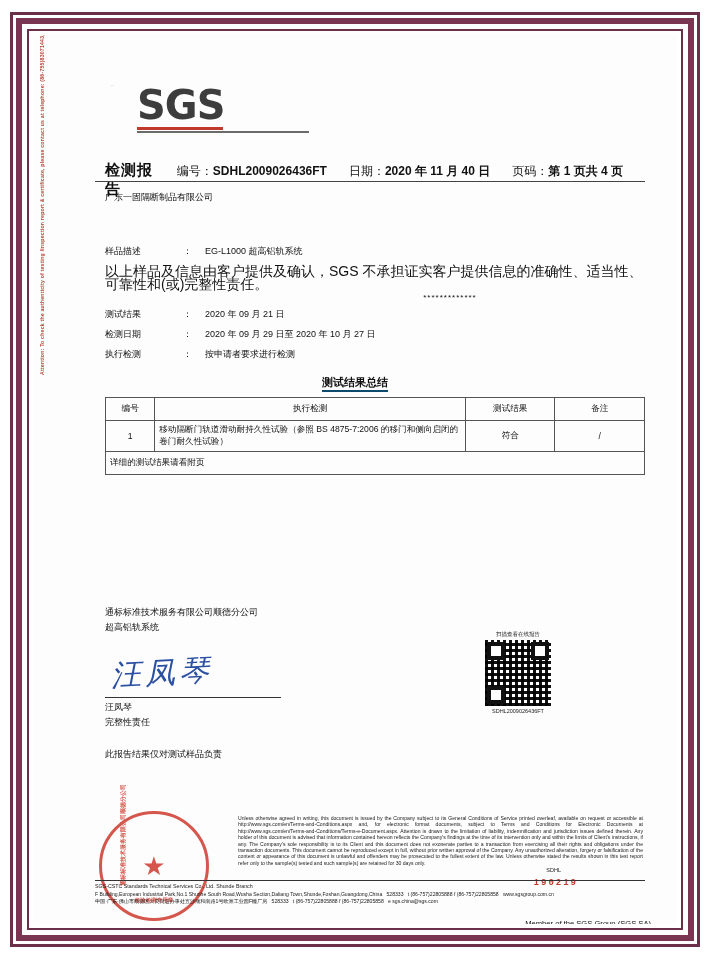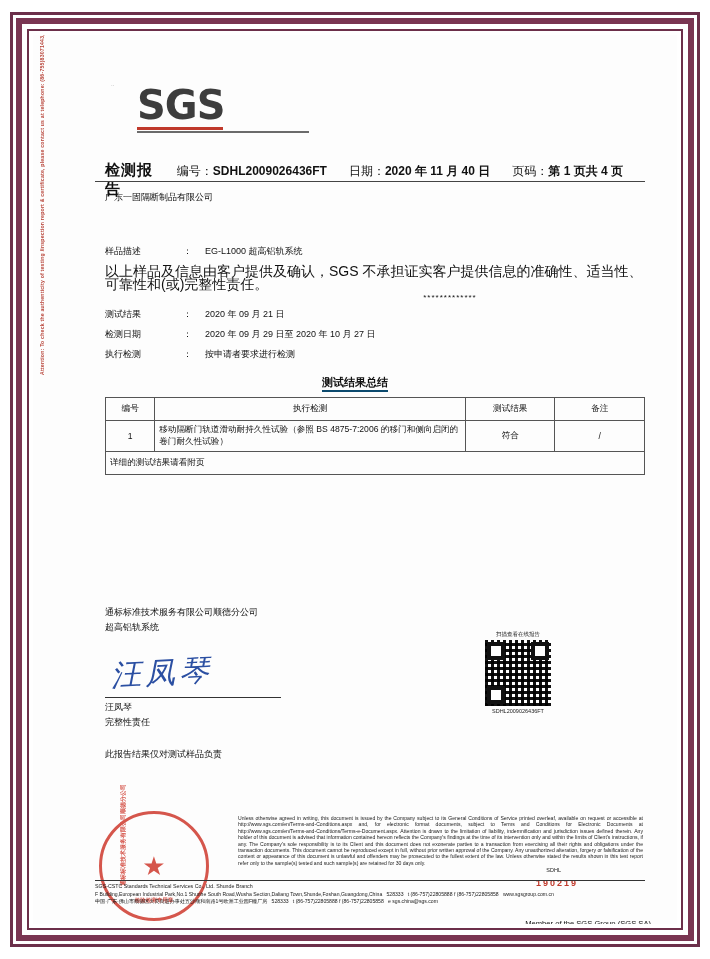--- a/index.html
+++ b/index.html
@@ -345,21 +345,21 @@
     left: 205px; top: 780px;
     width: 405px;
     font-size: 5.1px;
     line-height: 6.4px;
     color: #1a1a1a;
     text-align: justify;
   }
   .serial {
     position: absolute;
     right: 99px; top: 843px;
-    font-family: Liberation Sans, sans-serif;
+    font-family: Liberation Mono, monospace;
     font-size: 9px;
     letter-spacing: 2px;
     color: #c0392b;
     font-weight: bold;
     margin-left: 44px;
   }
   .sdhl-code {
     position: absolute;
     right: 116px; top: 832px;
     font-size: 5.5px;

